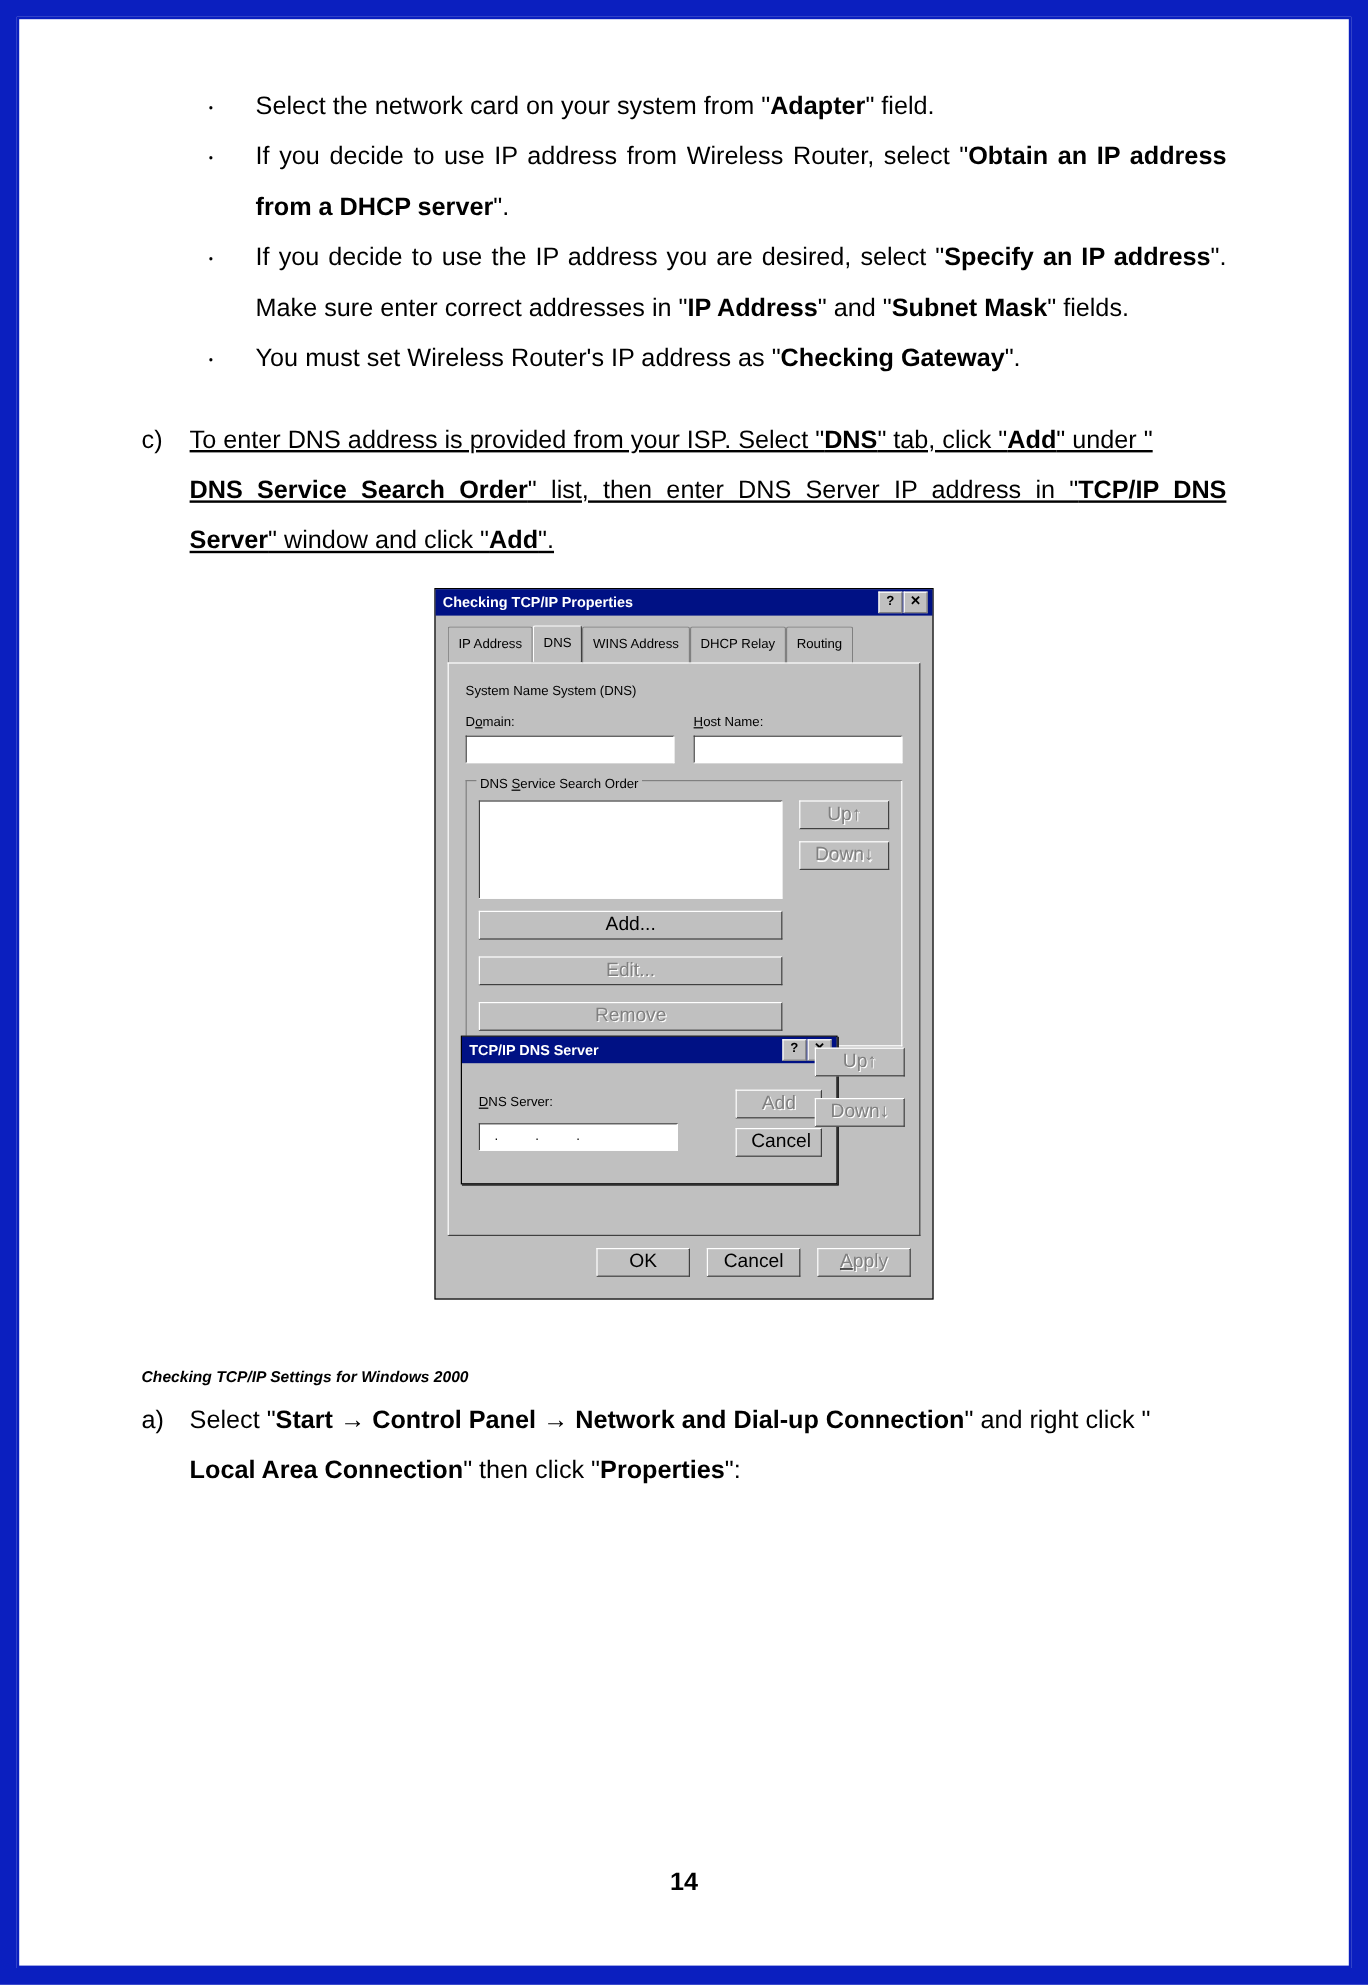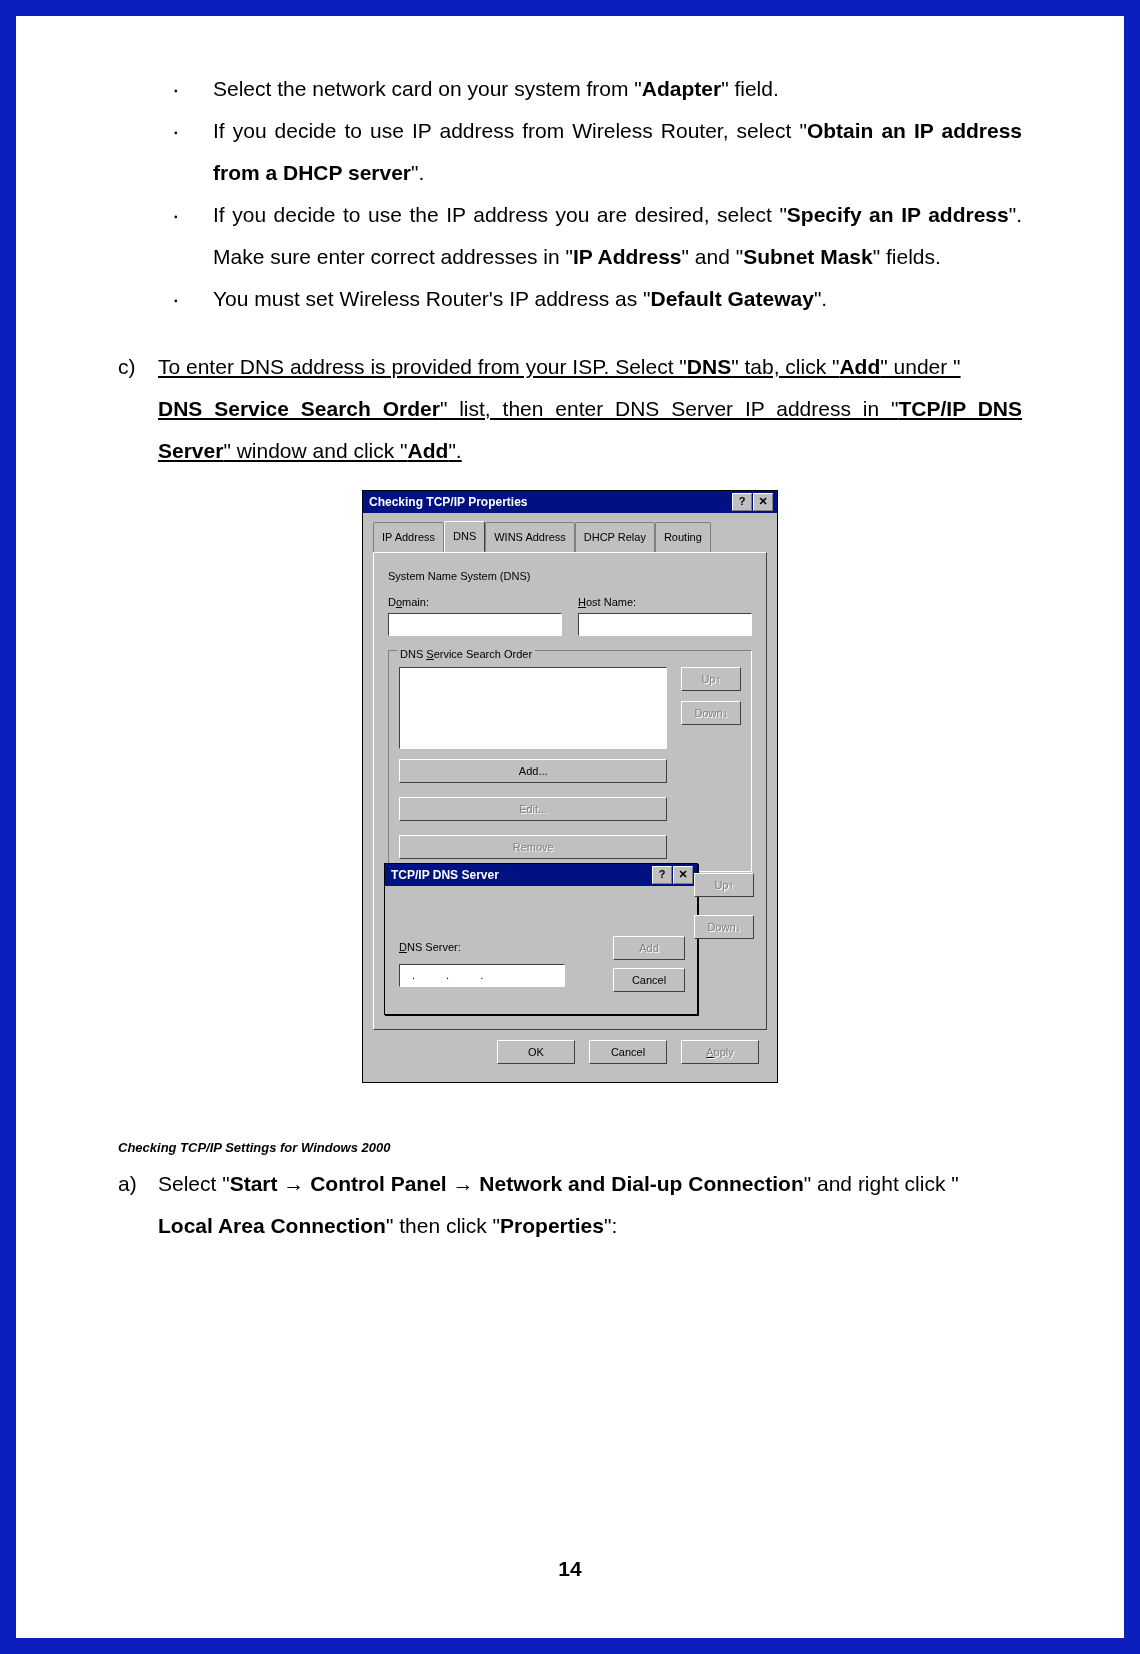--- a/index.html
+++ b/index.html
@@ -74,32 +74,32 @@
   .row2{display:flex;gap:16px;margin-top:4px;}
   .col{flex:1;}
   .group{
     border:1px solid #808080;border-bottom-color:#fff;border-right-color:#fff;
     position:relative;padding:16px 10px 12px 10px;margin-top:14px;
   }
   .group-title{position:absolute;top:-8px;left:8px;background:#c0c0c0;padding:0 3px;font-size:11px;}
   .listbox{height:80px;border:1px solid #fff;border-top-color:#404040;border-left-color:#404040;background:#fff;}
   .btn{
     height:24px;border:1px solid #fff;border-right-color:#404040;border-bottom-color:#404040;
-    background:#c0c0c0;font-size:11px;padding:0 12px;cursor:default;
+    background:#c0c0c0;font-size:16px;padding:0 12px;cursor:default;
   }
   .btn-dis{color:#808080;text-shadow:1px 1px 0 #fff;}
   .btn-row{display:flex;gap:14px;margin-top:10px;flex-direction:column;}
   .side-btns{display:flex;flex-direction:column;gap:10px;margin-left:14px;}
   .flex-row{display:flex;}
   .glist{flex:1;}
   .sub-dialog{
     position:absolute;left:10px;width:312px;top:310px;
     border:1px solid #000;background:#c0c0c0;box-shadow:1px 1px 0 #000;
   }
-  .sub-body{padding:22px 12px 22px 14px;display:flex;align-items:flex-start;gap:14px;margin-top:28px;}
+  .sub-body{padding:22px 12px 22px 14px;display:flex;align-items:flex-start;gap:14px;}
   .sub-left{flex:1;}
   .sub-btns{display:flex;flex-direction:column;gap:8px;}
   .bottom-btns{
     display:flex;justify-content:flex-end;gap:14px;padding:10px 8px 4px 8px;
   }
   .bottom-btns .btn{width:78px;}
   .dns-label{font-size:11px;}
   .ip-field{height:21px;border:1px solid #fff;border-top-color:#404040;border-left-color:#404040;background:#fff;width:152px;margin-top:6px;letter-spacing:14px;padding-left:12px;font-size:11px;line-height:21px;}
   .sub-group-side{position:absolute;right:12px;top:320px;display:flex;flex-direction:column;gap:18px;}
 </style>
@@ -114,21 +114,21 @@
       <li>
         <span>Select the network card on your system from "</span><span class="bold">Adapter</span><span>" field.</span>
       </li>
       <li class="justify">
         <span>If you decide to use IP address from Wireless Router, select "</span><span class="bold">Obtain an IP address from a DHCP server</span><span>".</span>
       </li>
       <li class="justify">
         <span>If you decide to use the IP address you are desired, select "</span><span class="bold">Specify an IP address</span><span>".   Make sure enter correct addresses in "</span><span class="bold">IP Address</span><span>" and "</span><span class="bold">Subnet Mask</span><span>" fields.</span>
       </li>
       <li>
-        <span>You must set Wireless Router's IP address as "</span><span class="bold">Default Gateway</span><span>".</span>
+        <span>You must set Wireless Router's IP address as "</span><span class="bold">Checking Gateway</span><span>".</span>
       </li>
     </ul>
 
     <div class="para-c justify">
       <span class="ind-c">c)</span><span>To enter DNS address is provided from your ISP.  Select "</span><span class="bold">DNS</span><span>" tab, click "</span><span class="bold">Add</span><span>" under "</span>
       <div class="c-body">
         <span class="bold">DNS Service Search Order</span><span>" list, then enter DNS Server IP address in "</span><span class="bold">TCP/IP DNS Server</span><span>" window and click "</span><span class="bold">Add</span><span>".</span>
       </div>
     </div>
 

